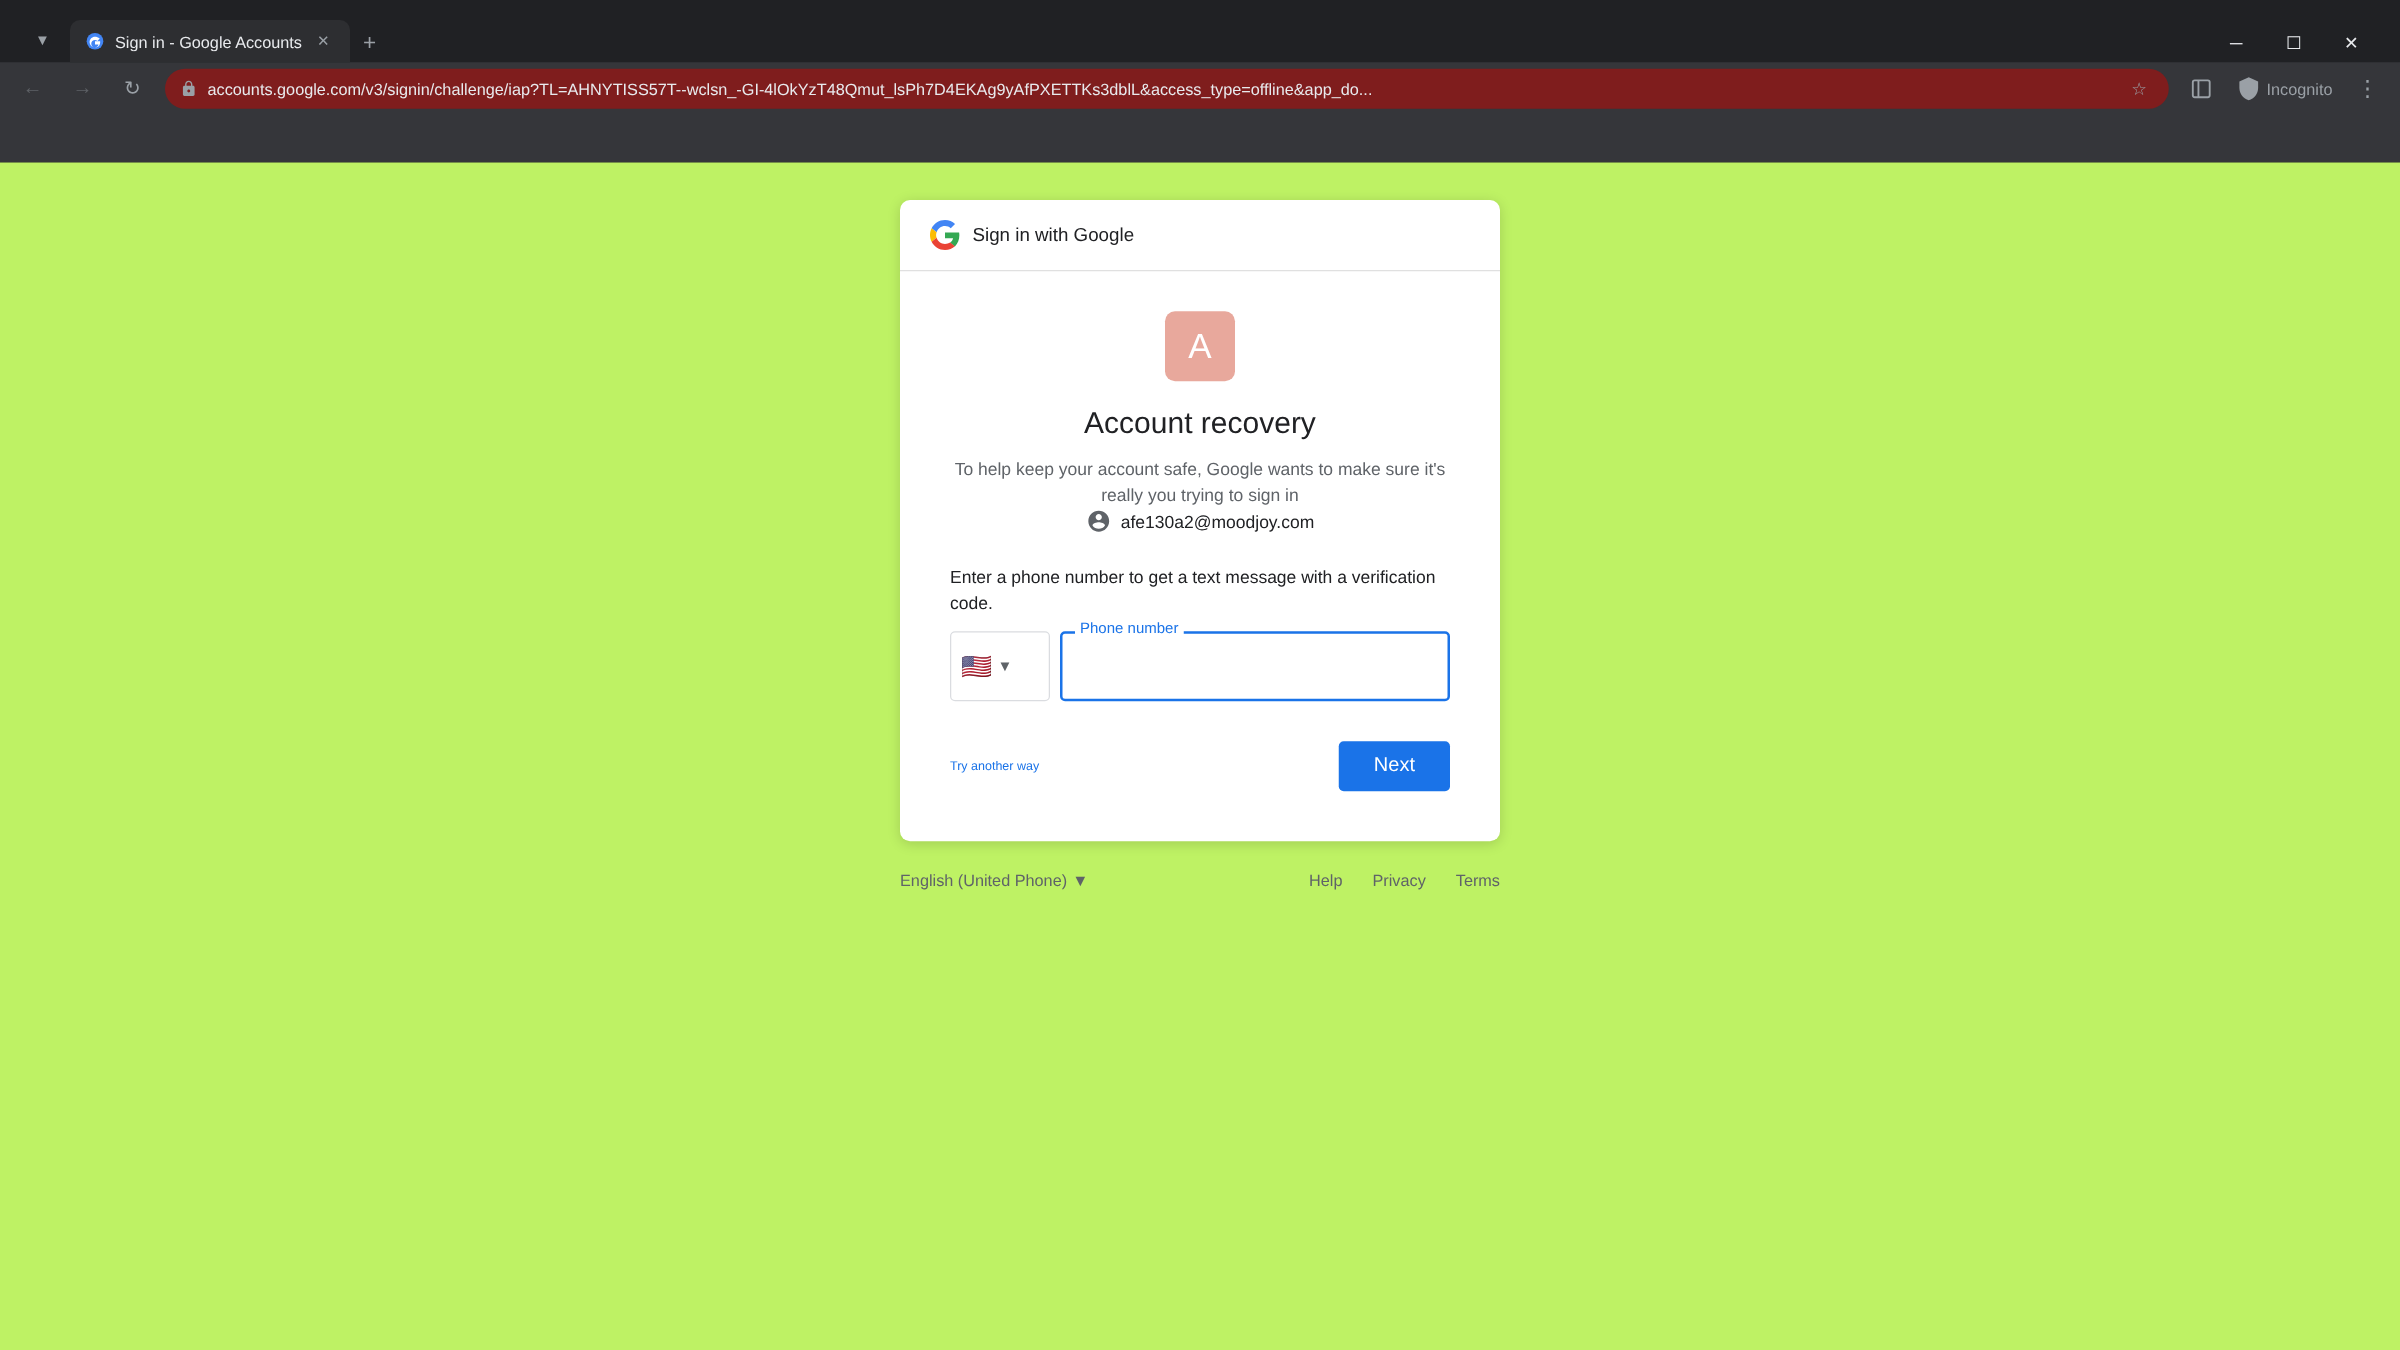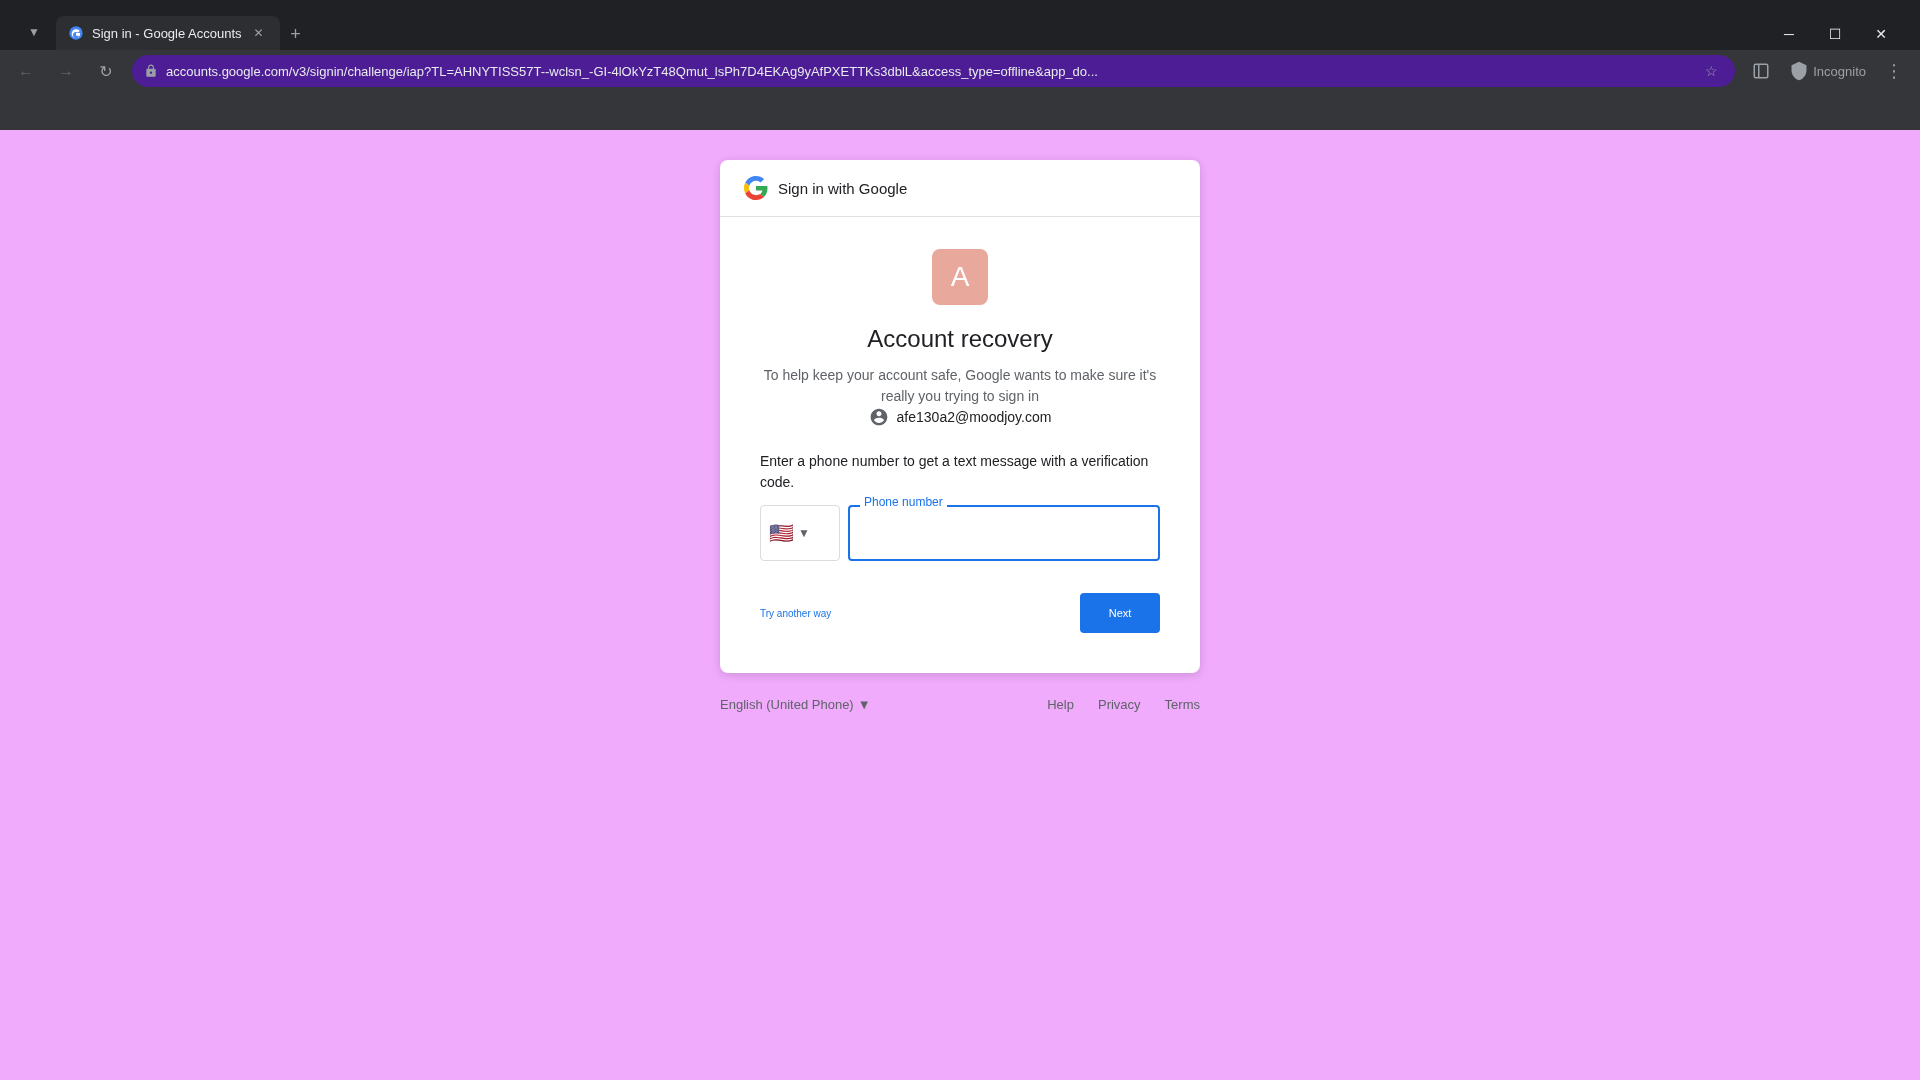--- a/index.html
+++ b/index.html
@@ -123,21 +123,21 @@
       align-items: center;
       justify-content: center;
       color: #9aa0a6;
       font-size: 16px;
     }
     .toolbar-btn.disabled { opacity: 0.4; cursor: default; }
 
     .address-bar {
       flex: 1;
       height: 32px;
-      background: #4c1d95;
+      background: #7f1d1d;
       border-radius: 16px;
       display: flex;
       align-items: center;
       padding: 0 12px;
       gap: 8px;
       margin: 0 4px;
     }
 
     .address-text {
       font-size: 13px;
@@ -175,21 +175,21 @@
       display: flex;
       align-items: center;
       gap: 4px;
       color: #9aa0a6;
       font-size: 13px;
       padding: 0 8px;
     }
 
     
     .page-content {
-      background: #f0abfc;
+      background: #bef264;
       height: 950px;
       display: flex;
       flex-direction: column;
       align-items: center;
       padding-top: 30px;
     }
 
     
     .signin-card {
       background: #ffffff;
@@ -346,21 +346,21 @@
       cursor: pointer;
       font-weight: 500;
     }
 
     .next-btn {
       background: #1a73e8;
       color: white;
       border: none;
       border-radius: 4px;
       padding: 10px 28px;
-      font-size: 11px;
+      font-size: 16px;
       font-weight: 500;
       cursor: pointer;
       height: 40px;
       min-width: 80px;
     }
 
     
     .page-footer {
       margin-top: 24px;
       display: flex;

